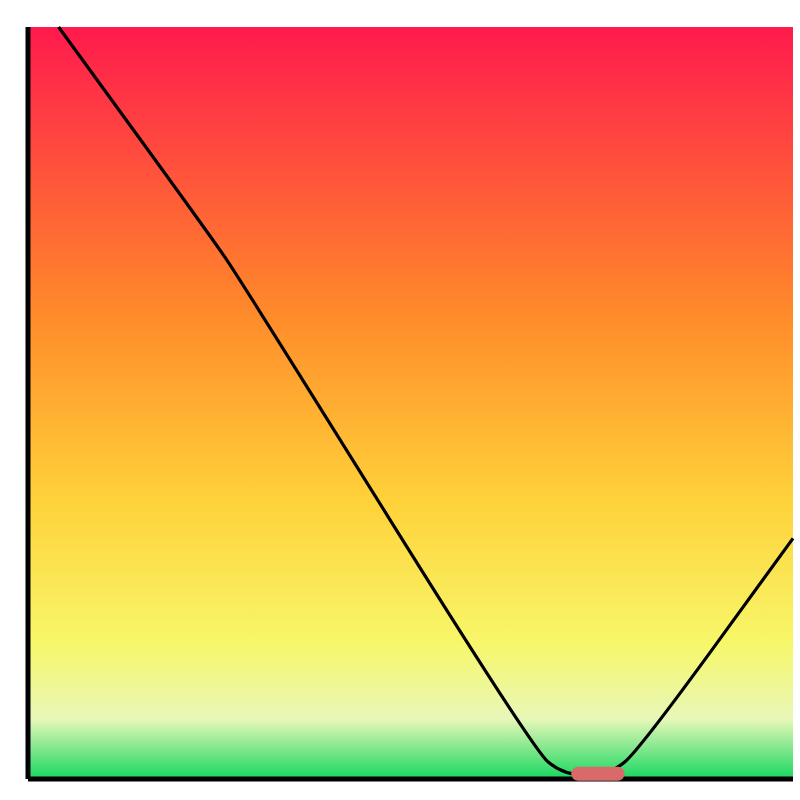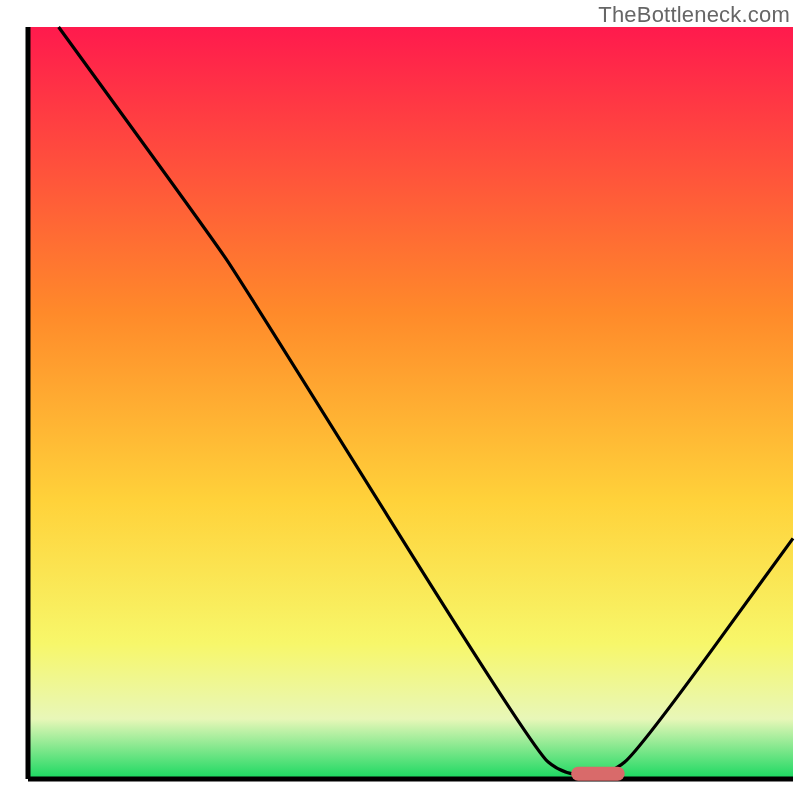--- a/index.html
+++ b/index.html
@@ -30,21 +30,20 @@
     top: 0;
     left: 0;
     width: 800px;
     height: 800px;
   }
 </style>
 </head>
 <body>
 <div class="container">
 
-<div class="watermark">TheBottleneck.com</div>
 
 <svg class="chart" viewBox="0 0 800 800">
   <defs>
     <linearGradient id="bg-grad" x1="0" y1="0" x2="0" y2="1">
 
     <stop offset="0%" stop-color="#ff1a4d"></stop>
           <stop offset="38%" stop-color="#ff8a2a"></stop>
           <stop offset="63%" stop-color="#ffd23a"></stop>
           <stop offset="82%" stop-color="#f7f76a"></stop>
           <stop offset="92%" stop-color="#e8f7b8"></stop>

